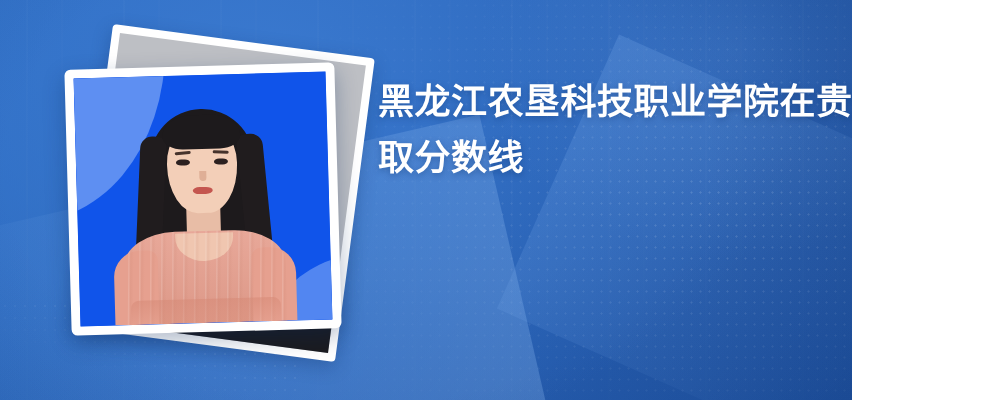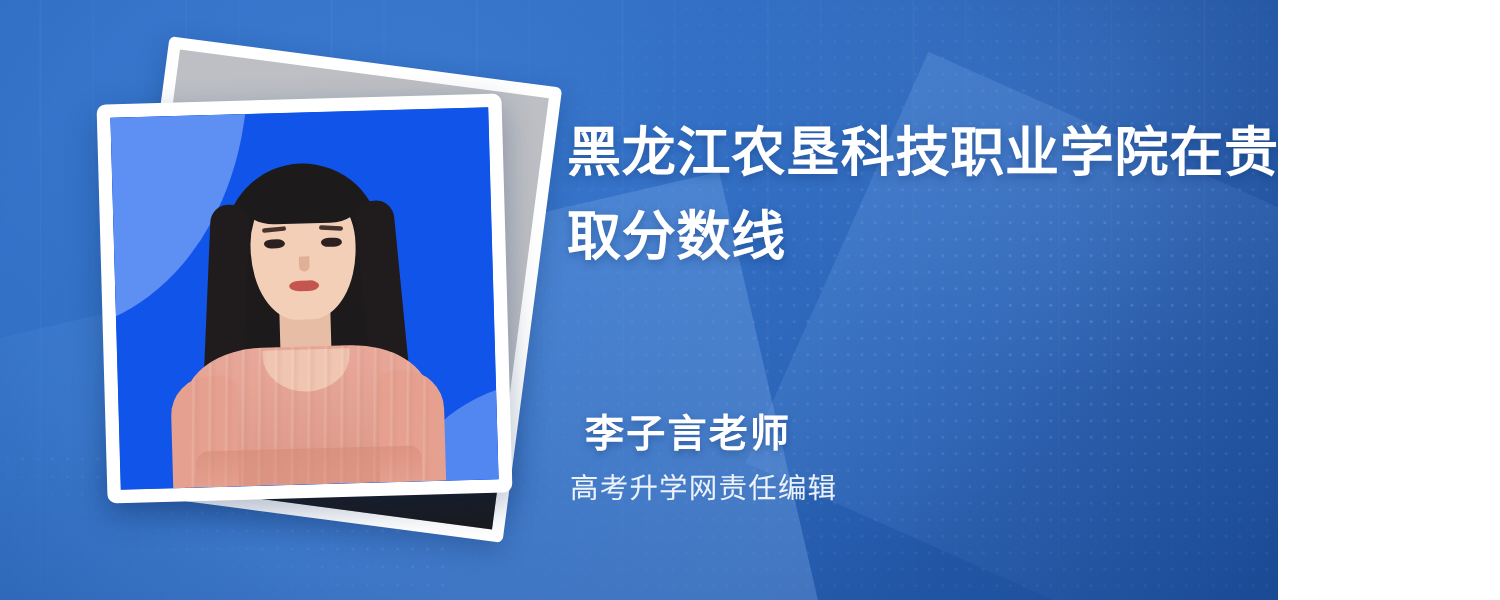--- a/index.html
+++ b/index.html
@@ -393,19 +393,15 @@
           <div class="pt-waist"></div>
         </div>
       </div>
     </div>
 
   </div>
 
   <div class="text-block">
     <h1 class="title">黑龙江农垦科技职业学院在贵州录取分数线</h1>
 
-    <div class="byline">
-      <p class="author-name">李子言老师</p>
-      <p class="author-role">高考升学网责任编辑</p>
-    </div>
   </div>
 
 </div>
 
 </body></html>

